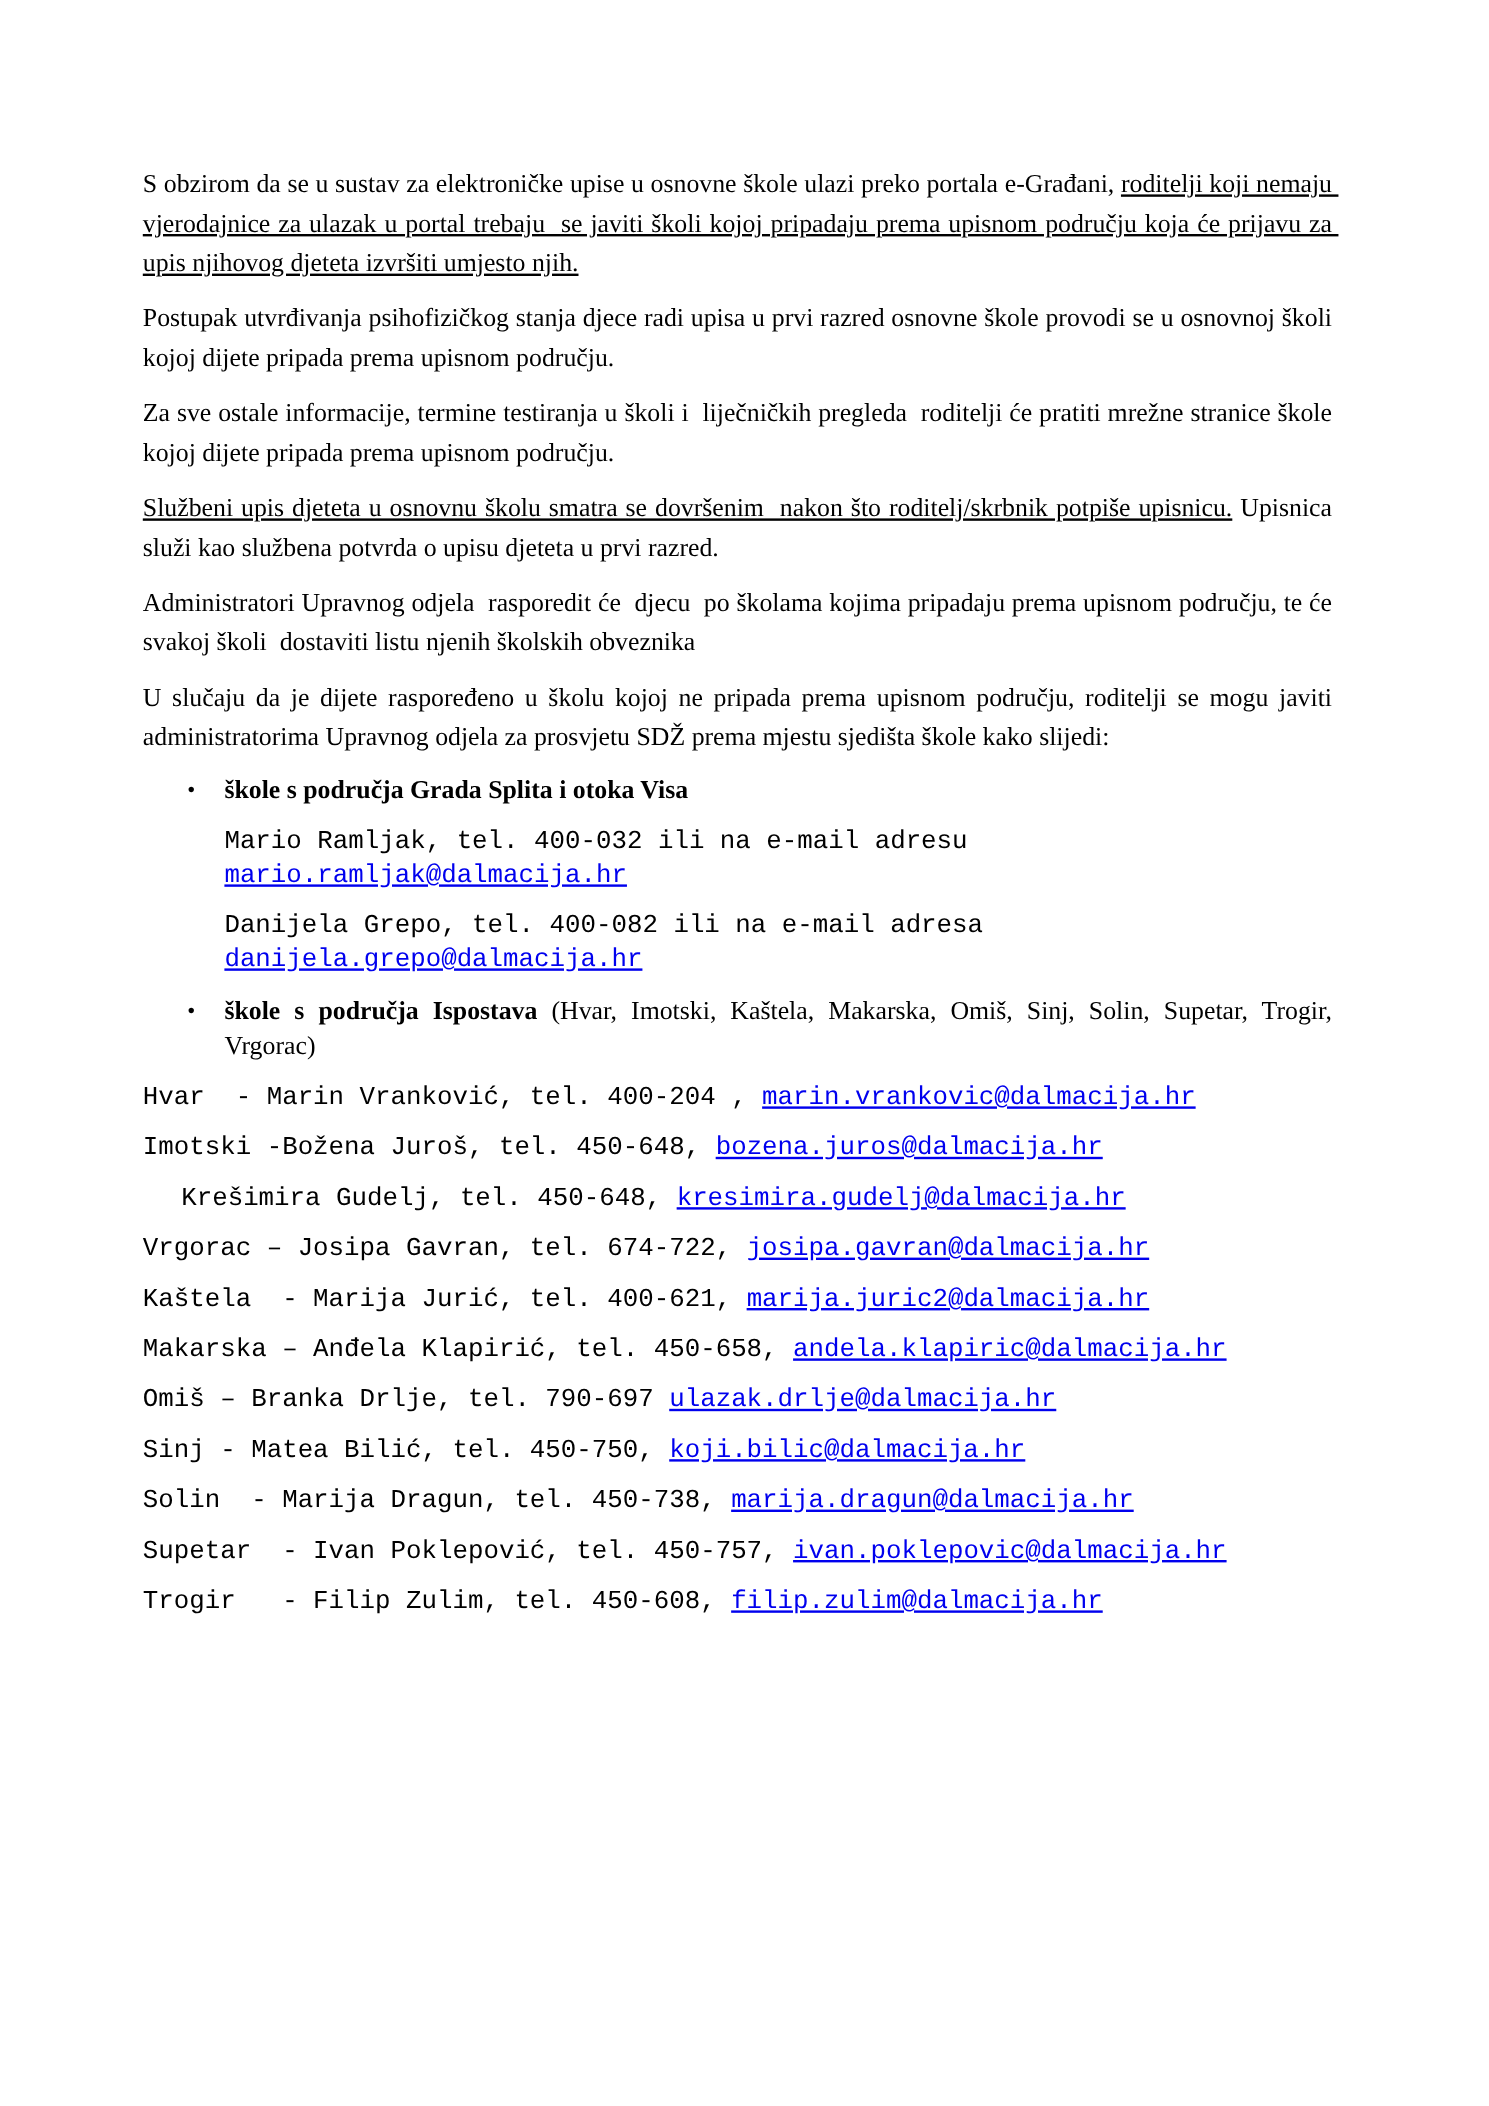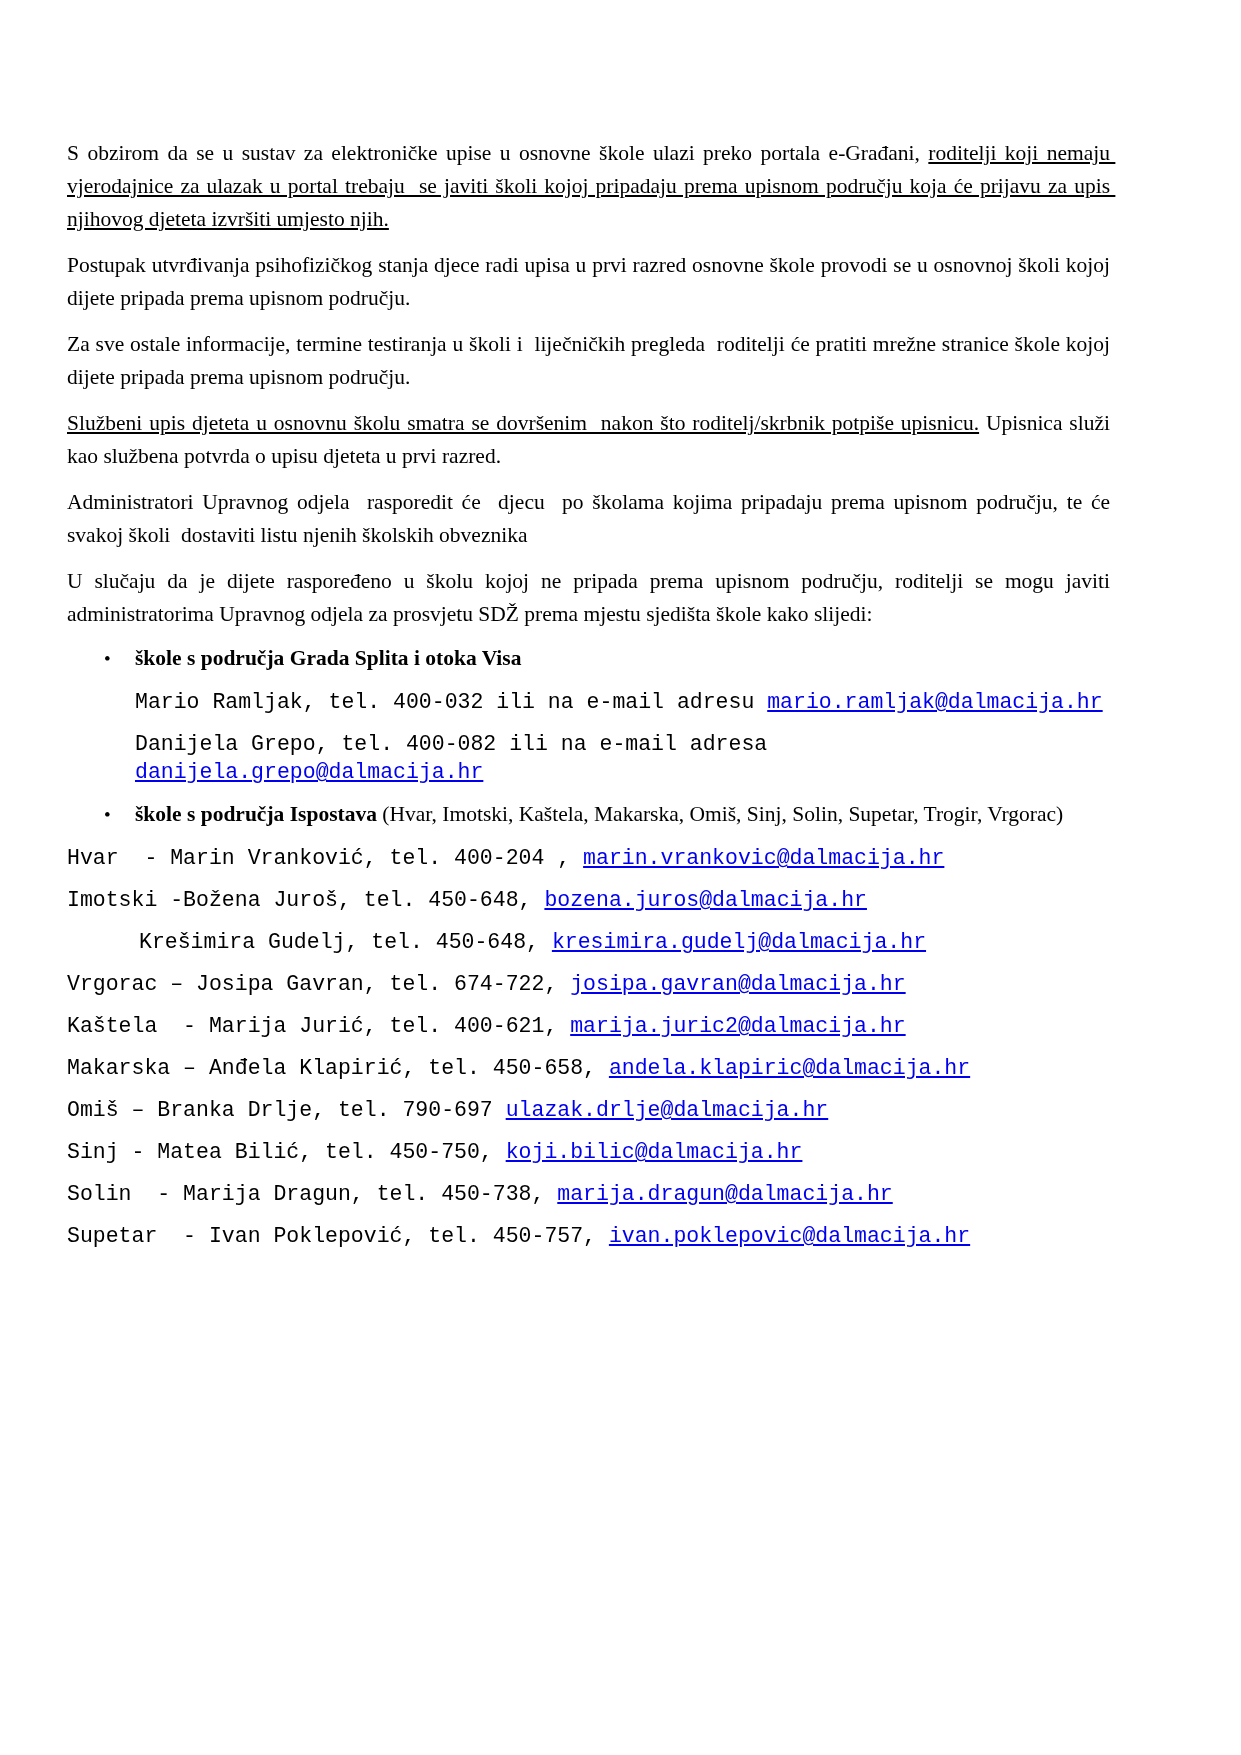--- a/index.html
+++ b/index.html
@@ -7,21 +7,21 @@
     --link-color: #0000EE;
     --page-bg: #ffffff;
   }
   * { margin: 0; padding: 0; box-sizing: border-box; }
   html, body { background: var(--page-bg); }
   .page {
     width: 1241px;
     height: 1472px;
     background: var(--page-bg);
     color: var(--text-color);
-    padding: 137px 131px 0 67px;
+    padding: 137px 131px 0 119px;
     font-family: "Liberation Serif", "DejaVu Serif", serif;
     font-size: 21.5px;
     line-height: 33px;
     overflow: hidden;
   }
   .para {
     text-align: justify;
     margin-bottom: 13px;
     white-space: pre-wrap;
   }
@@ -45,21 +45,21 @@
     white-space: pre-wrap;
   }
 
   .contact {
     line-height: 28px;
     margin-bottom: 14px;
     white-space: pre-wrap;
     font-family: Liberation Mono, monospace;
   }
   .contact.sub { margin-left: 68px; }
-  .contact.indent { margin-left: 72px; }
+  .contact.indent { margin-left: 32px; }
 
   a.email {
     color: var(--link-color);
     text-decoration: underline;
     cursor: pointer;
   }
 </style>
 </head>
 <body>
 
@@ -94,15 +94,16 @@
       <p class="contact"><span>Hvar  - Marin Vranković, tel. 400-204 , </span><a class="email">marin.vrankovic@dalmacija.hr</a></p>
       <p class="contact"><span>Imotski -Božena Juroš, tel. 450-648, </span><a class="email">bozena.juros@dalmacija.hr</a></p>
       <p class="contact indent"><span>Krešimira Gudelj, tel. 450-648, </span><a class="email">kresimira.gudelj@dalmacija.hr</a></p>
       <p class="contact"><span>Vrgorac – Josipa Gavran, tel. 674-722, </span><a class="email">josipa.gavran@dalmacija.hr</a></p>
       <p class="contact"><span>Kaštela  - Marija Jurić, tel. 400-621, </span><a class="email">marija.juric2@dalmacija.hr</a></p>
       <p class="contact"><span>Makarska – Anđela Klapirić, tel. 450-658, </span><a class="email">andela.klapiric@dalmacija.hr</a></p>
       <p class="contact"><span>Omiš – Branka Drlje, tel. 790-697 </span><a class="email">ulazak.drlje@dalmacija.hr</a></p>
       <p class="contact"><span>Sinj - Matea Bilić, tel. 450-750, </span><a class="email">koji.bilic@dalmacija.hr</a></p>
       <p class="contact"><span>Solin  - Marija Dragun, tel. 450-738, </span><a class="email">marija.dragun@dalmacija.hr</a></p>
       <p class="contact"><span>Supetar  - Ivan Poklepović, tel. 450-757, </span><a class="email">ivan.poklepovic@dalmacija.hr</a></p>
+      <p class="contact"><span>Trogir   - Filip Zulim, tel. 450-608, </span><a class="email">filip.zulim@dalmacija.hr</a></p>
     </div>
 
 </div>
 
 </body></html>

